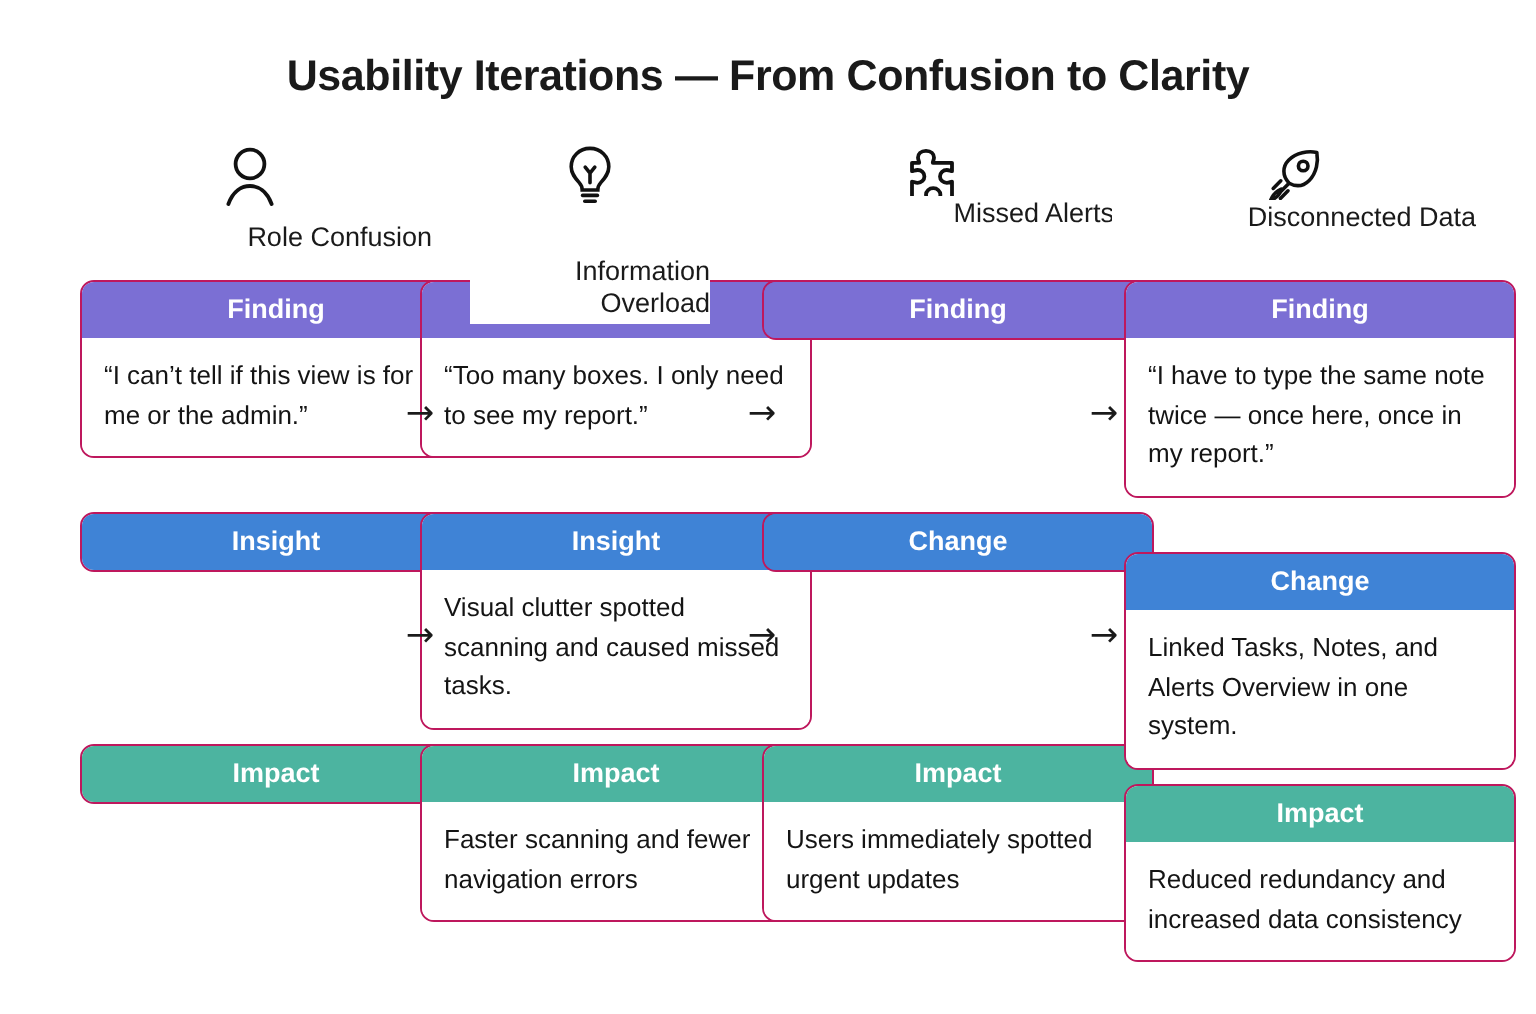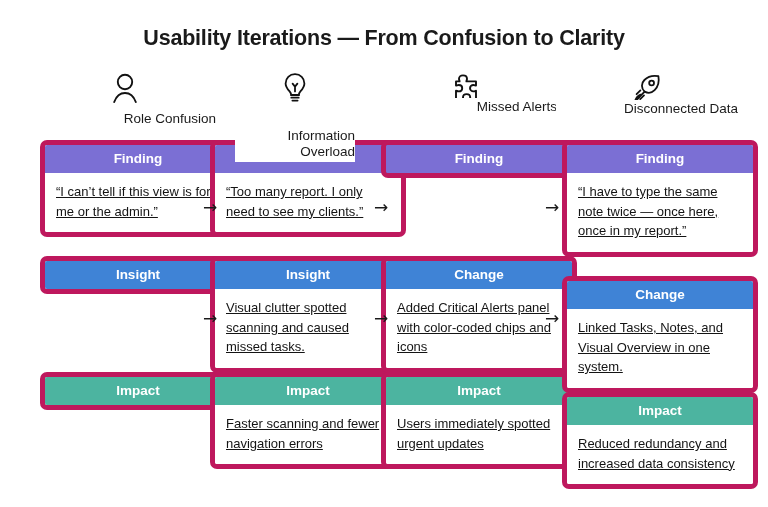--- a/index.html
+++ b/index.html
@@ -43,37 +43,36 @@
     z-index: 5;
     padding: 1px 0 2px 0;
   }
 
   .card {
     position: absolute;
     left: 0; width: 196px;
     border-radius: 7px;
     overflow: hidden;
     background: #ffffff;
-    border: 5px solid #be185d;
+    border: 1px solid #be185d;
   }
   .card-head {
     text-align: center;
     color: #ffffff;
     font-size: 13.5px;
     font-weight: bold;
     padding: 6px 0 7px 0;
     line-height: 15px;
   }
   .card-body {
     font-size: 13px;
     line-height: 19.5px;
     color: #141414;
     padding: 9px 11px 11px 11px;
     background: #ffffff;
-    text-decoration: underline;
   }
 
   .arrow {
     position: absolute;
     width: 20px; height: 20px;
     font-size: 17px;
     line-height: 20px;
     text-align: center;
     color: #1a1a1a;
     font-family: "DejaVu Sans", sans-serif;
@@ -115,21 +114,21 @@
         <path d="M13 2.2 C7.6 2.2 3.6 6.3 3.6 11.4 C3.6 15 5.8 17.3 7.6 19.3 C8.7 20.5 9.1 21.4 9.1 23 L16.9 23 C16.9 21.4 17.3 20.5 18.4 19.3 C20.2 17.3 22.4 15 22.4 11.4 C22.4 6.3 18.4 2.2 13 2.2 Z"></path>
         <path d="M9.3 25.7 L16.7 25.7"></path>
         <path d="M10.4 28.6 L15.6 28.6"></path>
         <path d="M13 19.4 L13 14.6 M13 14.6 L10.6 11.6 M13 14.6 L15.4 11.6"></path>
       </svg>
     </div>
     <div class="col-label" style="top:127px; width:120px; left:25px;">Information Overload</div>
 
     <div class="card" style="top:140px;">
       <div class="card-head" style="background:#7b6fd4; color:#7b6fd4;">Finding</div>
-      <div class="card-body">“Too many report. I only need to see my clients.”</div>
+      <div class="card-body">“Too many boxes. I only need to see my report.”</div>
     </div>
 
     <div class="card" style="top:256px;">
       <div class="card-head" style="background:#3f83d6;">Insight</div>
       <div class="card-body">Visual clutter spotted scanning and caused missed tasks.</div>
     </div>
 
     <div class="card" style="top:372px;">
       <div class="card-head" style="background:#4cb4a0;">Impact</div>
       <div class="card-body">Faster scanning and fewer navigation errors</div>
@@ -143,21 +142,20 @@
       </svg>
     </div>
     <div class="col-label" style="top:98px;">Missed Alerts</div>
 
     <div class="card" style="top:140px;">
       <div class="card-head" style="background:#7b6fd4;">Finding</div>
     </div>
 
     <div class="card" style="top:256px;">
       <div class="card-head" style="background:#3f83d6;">Change</div>
-      <div class="card-body">Added Critical Alerts panel with color-coded chips and icons</div>
     </div>
 
     <div class="card" style="top:372px;">
       <div class="card-head" style="background:#4cb4a0;">Impact</div>
       <div class="card-body">Users immediately spotted urgent updates</div>
     </div>
   </div>
 
   <div class="col" style="left:562px;">
     <div class="icon-wrap" style="top:72px;">
@@ -170,21 +168,21 @@
     </div>
     <div class="col-label" style="top:100px;">Disconnected Data</div>
 
     <div class="card" style="top:140px;">
       <div class="card-head" style="background:#7b6fd4;">Finding</div>
       <div class="card-body">“I have to type the same note twice — once here, once in my report.”</div>
     </div>
 
     <div class="card" style="top:276px;">
       <div class="card-head" style="background:#3f83d6;">Change</div>
-      <div class="card-body">Linked Tasks, Notes, and Visual Overview in one system.</div>
+      <div class="card-body">Linked Tasks, Notes, and Alerts Overview in one system.</div>
     </div>
 
     <div class="card" style="top:392px;">
       <div class="card-head" style="background:#4cb4a0;">Impact</div>
       <div class="card-body">Reduced redundancy and increased data consistency</div>
     </div>
   </div>
 
   <div class="arrow" style="left:200px; top:197px;">→</div>
   <div class="arrow" style="left:371px; top:197px;">→</div>

